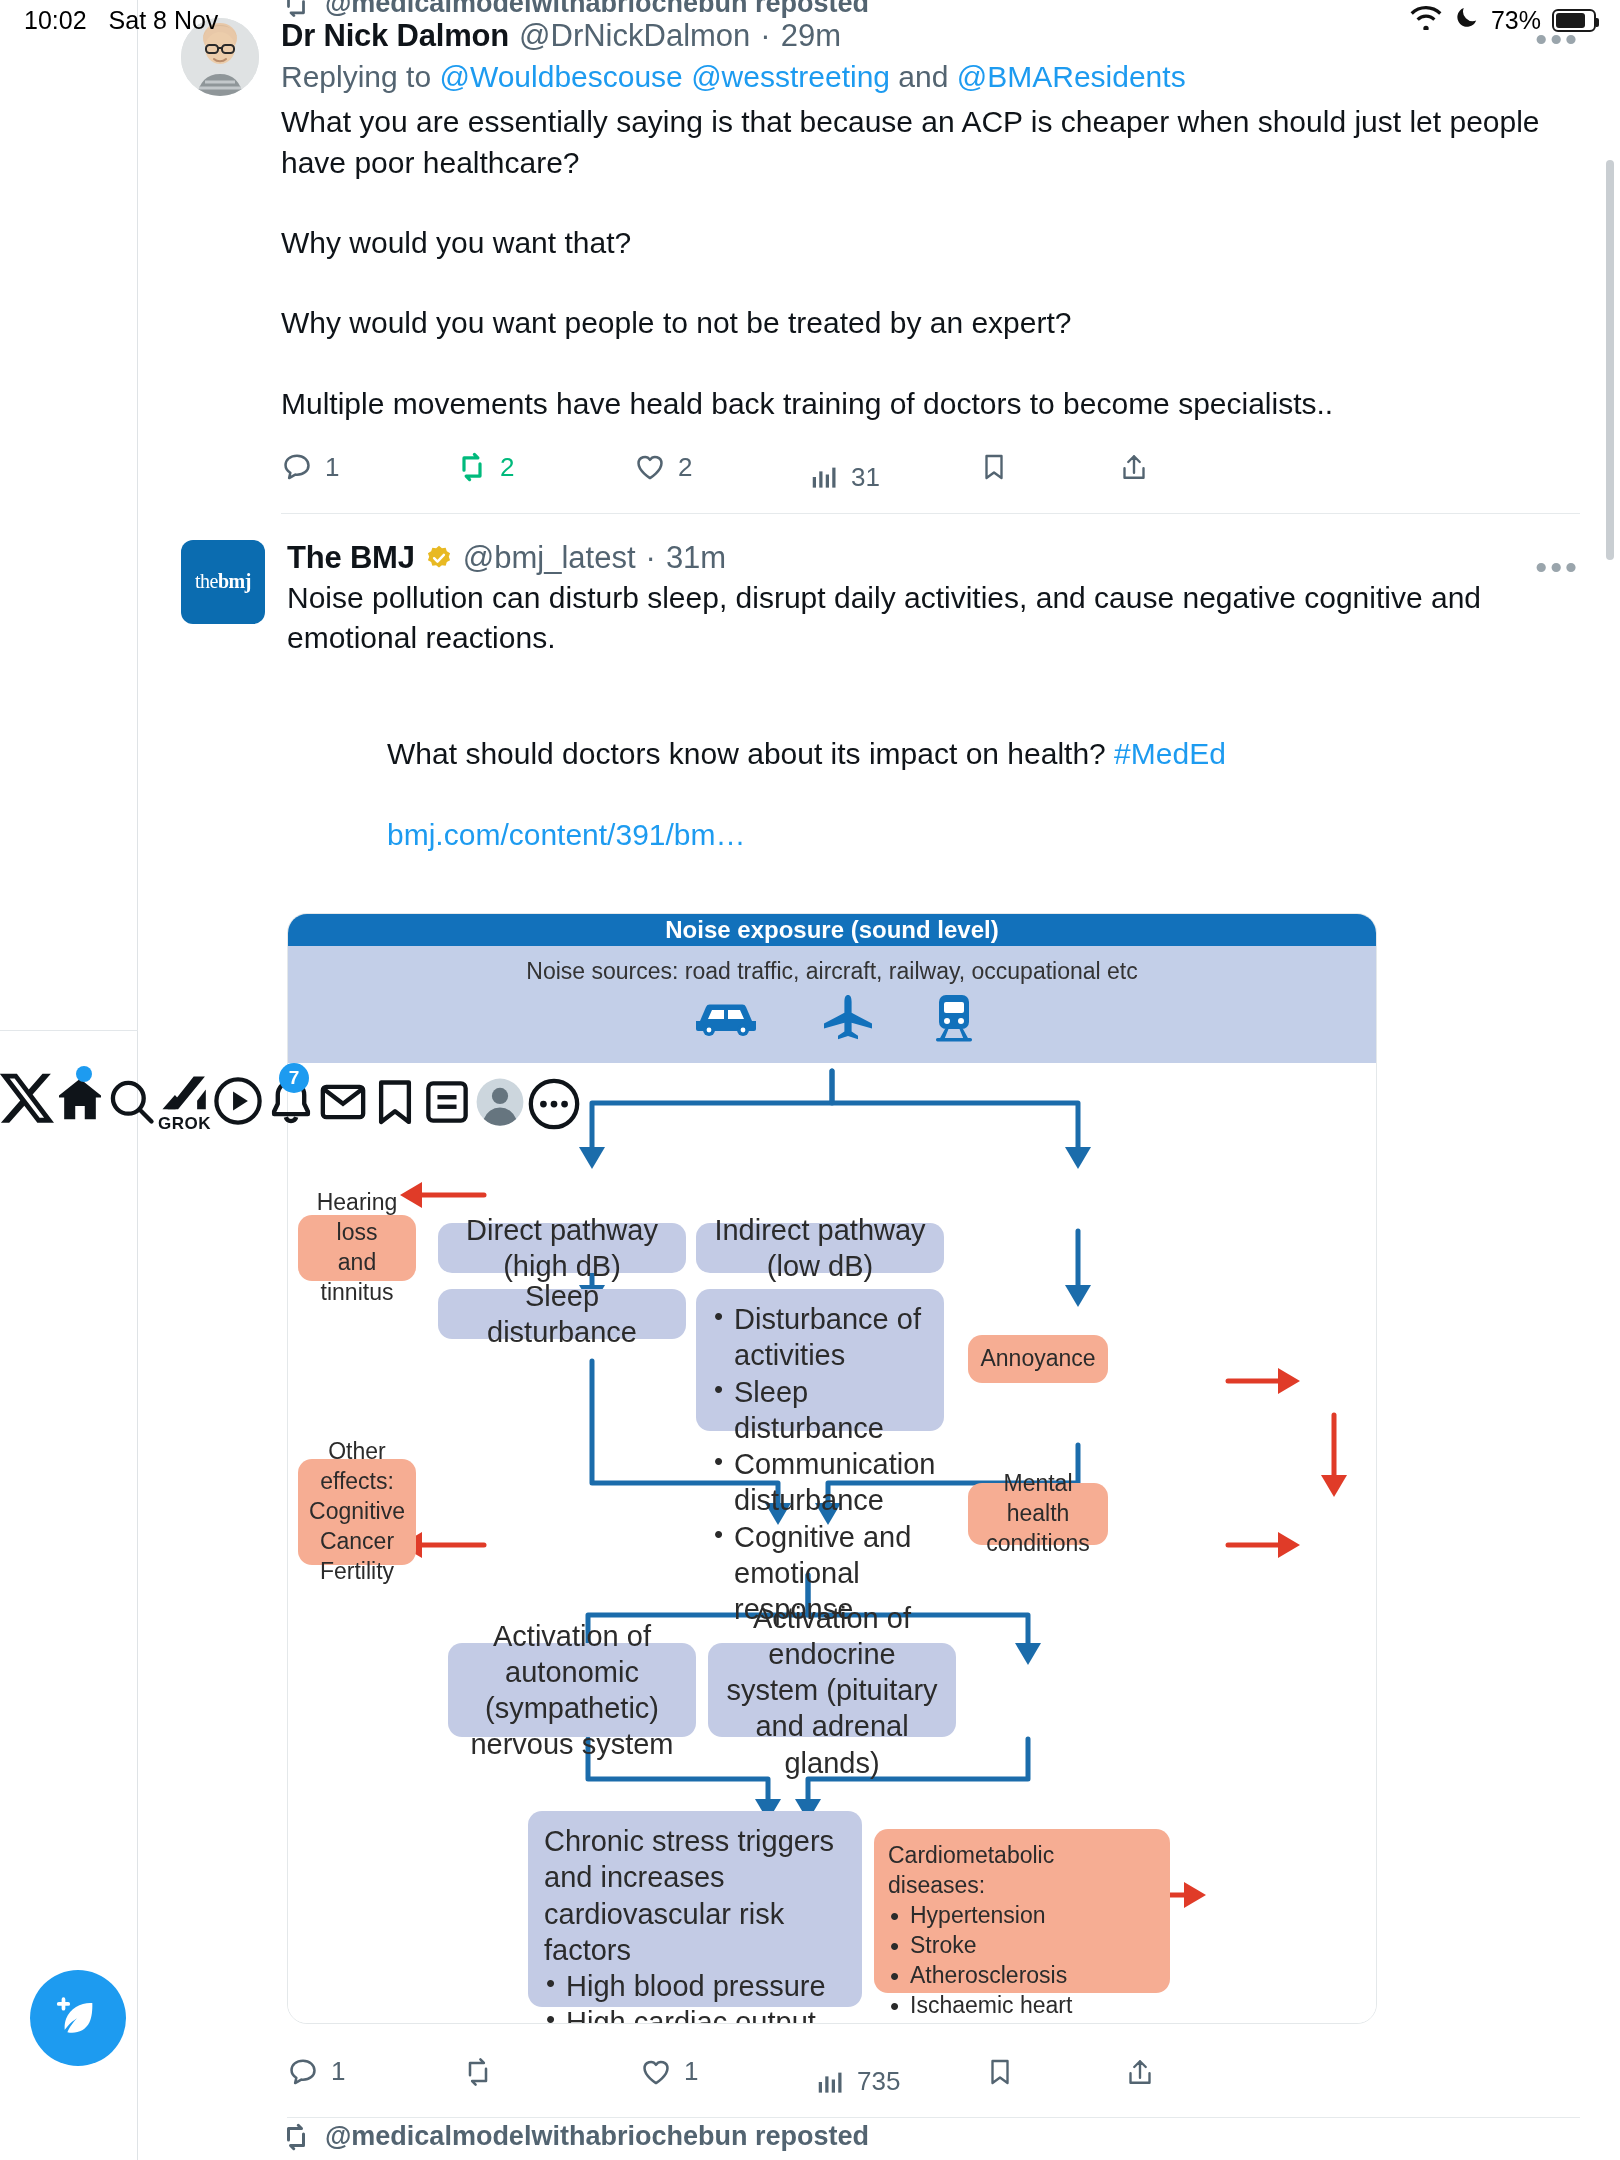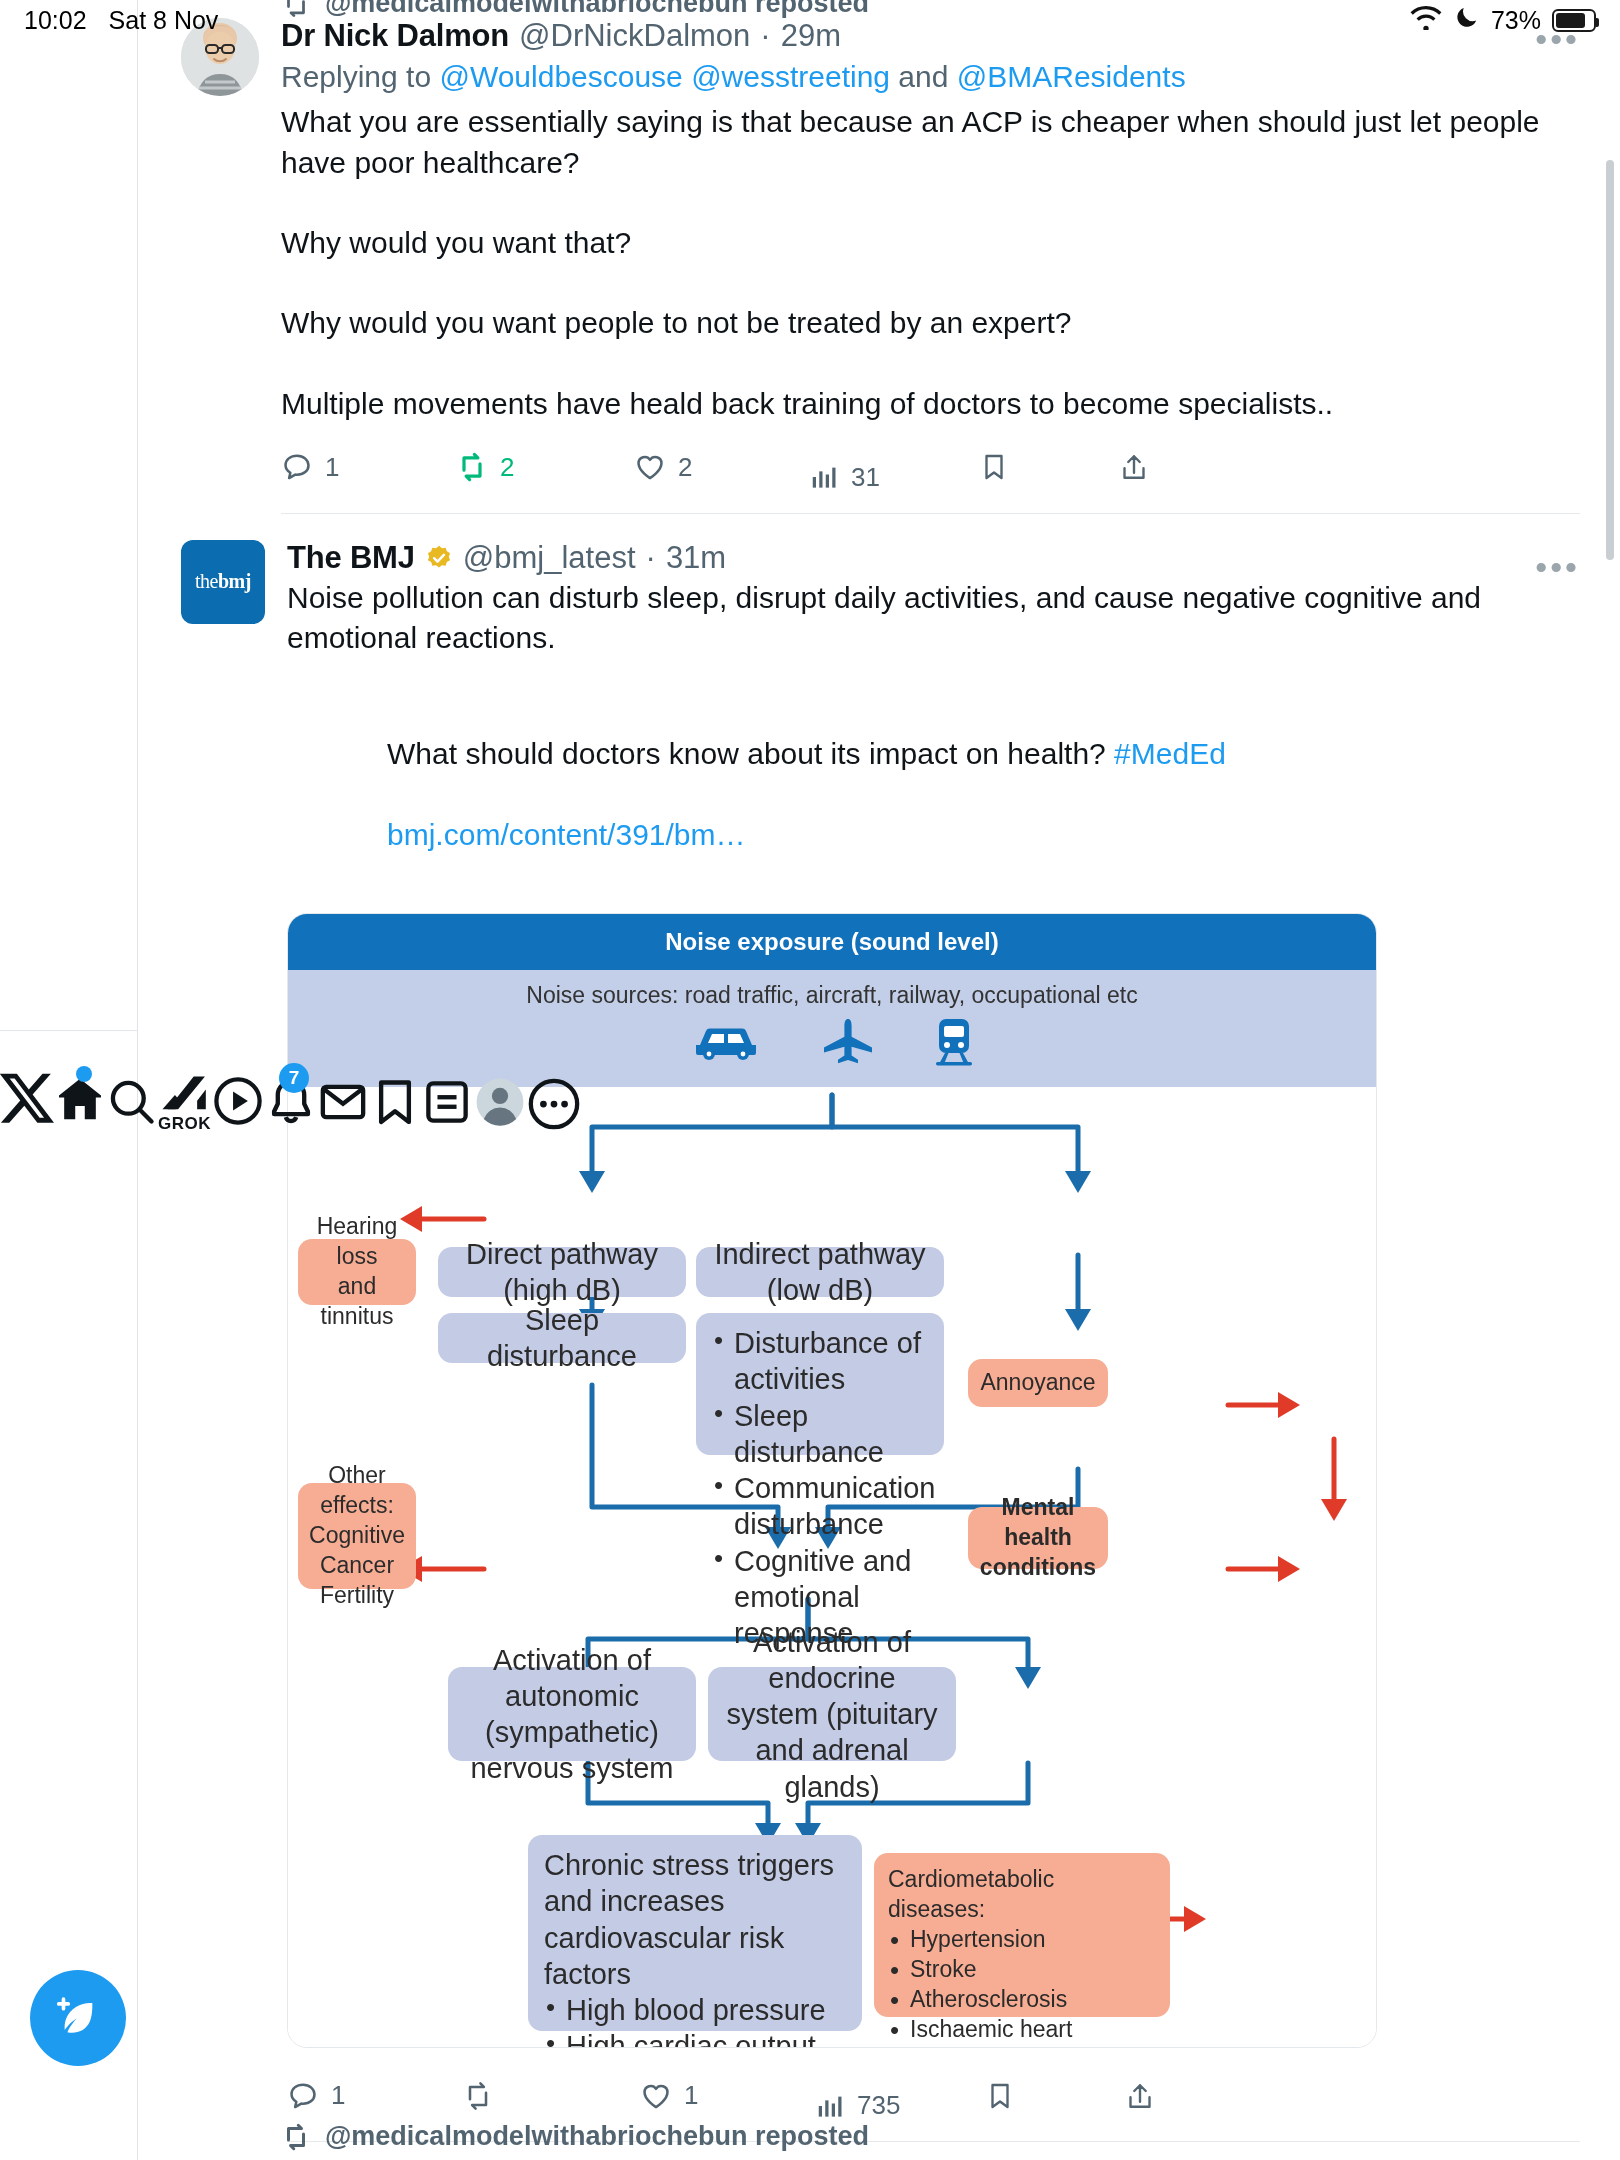--- a/index.html
+++ b/index.html
@@ -125,21 +125,21 @@
   .act.green { color: #00ba7c; }
   .divider { height: 1px; background: #e6eaec; margin: 20px 0 0 0; }
 
   
   .figure {
     margin-top: 18px; border: 1px solid #e4e8ea; border-radius: 20px;
     overflow: hidden; background: #fff; width: 1090px;
   }
   .fig-head {
     background: #1271bb; color: #fff; text-align: center;
-    font-size: 24px; font-weight: 700; padding: 14px 0;
+    font-size: 24px; font-weight: 700; padding: 2px 0;
   }
   .fig-sources {
     background: #c3cfe8; padding: 12px 0 16px; text-align: center;
   }
   .fig-sources .txt { font-size: 23px; color: #333; }
   .src-icons { display:flex; justify-content:center; gap: 58px; margin-top: 8px; }
   .fig-body { position: relative; height: 960px; background: #fff; }
   .nbox {
     position: absolute; background: #c3cbe5; border-radius: 14px;
     color: #2b2b2b; font-size: 29px; line-height: 1.25;
@@ -514,21 +514,21 @@
               </div>
 
               <div class="rbox" style="left:680px; top:272px; width:140px; height:48px;">Annoyance</div>
 
               <div class="rbox" style="left:10px; top:396px; width:118px; height:106px; white-space:pre-line;">Other effects:
 Cognitive
 Cancer
 Fertility</div>
 
 
-              <div class="rbox" style="left:680px; top:420px; width:140px; height:62px; white-space:pre-line;font-weight:bold;">Mental health
+              <div class="rbox" style="left:680px; top:420px; width:140px; height:62px; white-space:pre-line;">Mental health
 conditions</div>
 
               <div class="nbox" style="left:160px; top:580px; width:248px; height:94px;">Activation of autonomic (sympathetic) nervous system</div>
 
               <div class="nbox list" style="left:240px; top:748px; width:334px; height:196px;">
                 <div class="hdr">Chronic stress triggers and increases cardiovascular risk factors</div>
                 <ul>
                   <li>High blood pressure</li>
                   <li>High cardiac output</li>
                   <li>Raised blood glucose levels</li>

